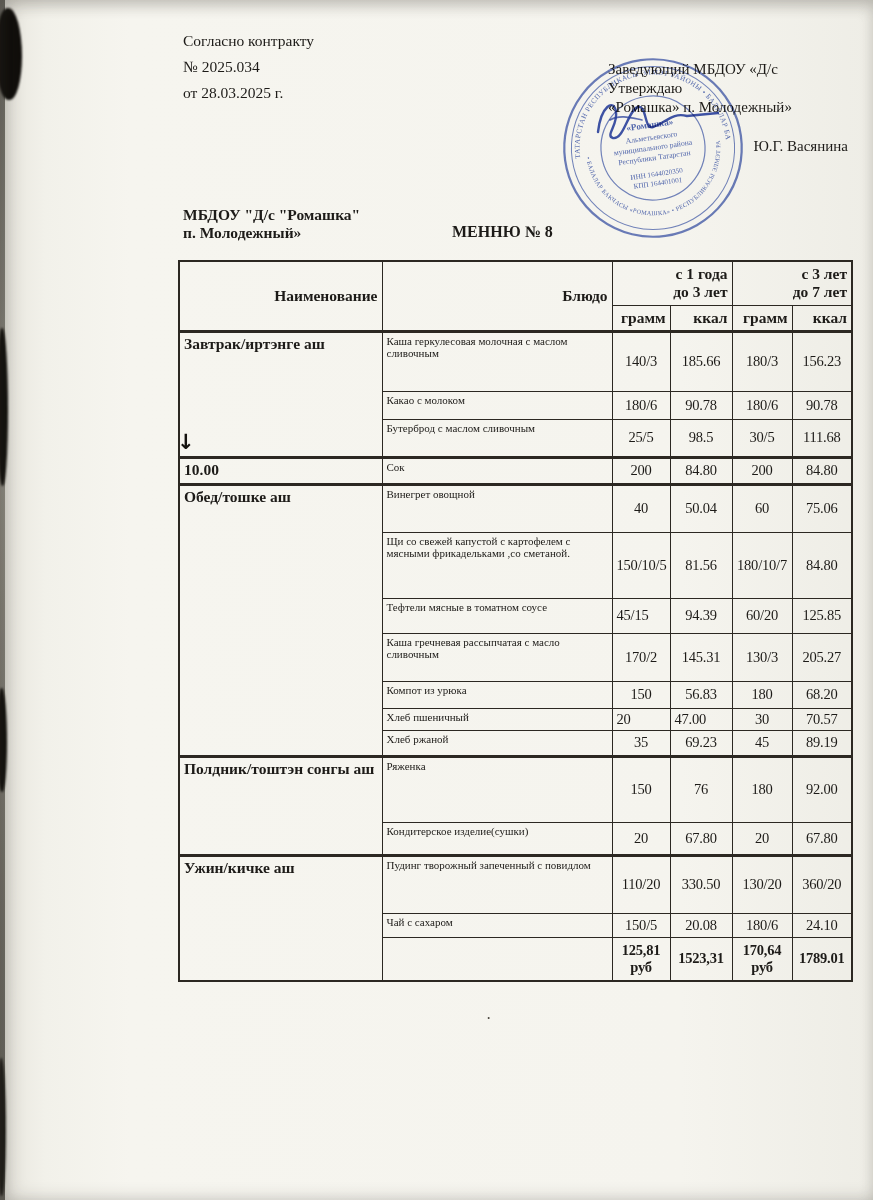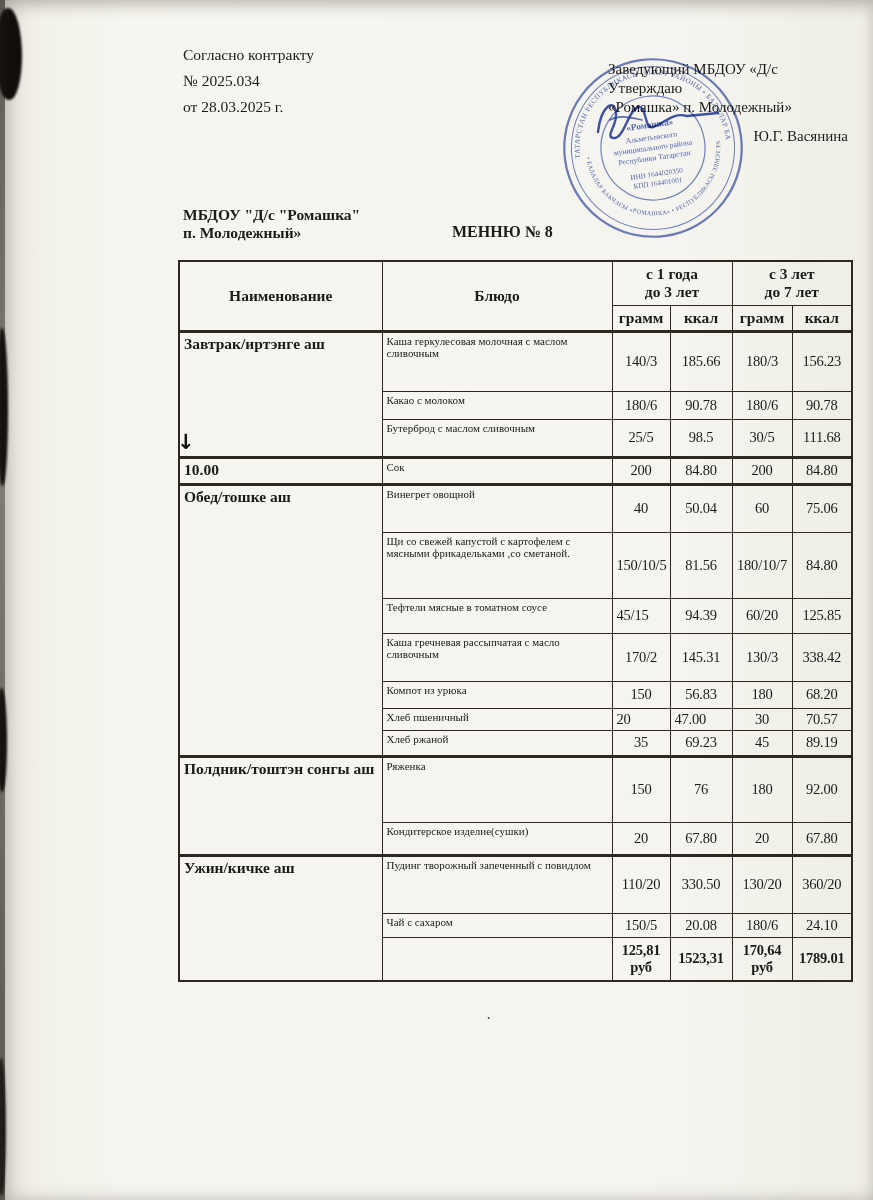--- a/index.html
+++ b/index.html
@@ -19,37 +19,37 @@
   .blob{ position:absolute; background:#100e0b; filter:blur(1px); border-radius:45% 55% 50% 50%; }
   .b1{ left:-4px; top:8px;   width:26px; height:92px;  }
   .b2{ left:-3px; top:328px; width:11px; height:158px; }
   .b3{ left:-3px; top:688px; width:10px; height:104px; }
   .b4{ left:-3px; top:1058px;width:9px;  height:138px; opacity:.85; }
   .arrow-artifact{ position:absolute; left:177px; top:430px; font-size:21px; font-weight:bold; color:#15130f;
     font-family:"DejaVu Sans", sans-serif; }
   .dot-artifact{ position:absolute; left:486px; top:1010px; font-size:16px; color:#4a463e; }
 
   
-  .contract{ position:absolute; left:183px; top:42px; font-size:15.5px; line-height:26px; }
+  .contract{ position:absolute; left:183px; top:28px; font-size:15.5px; line-height:26px; }
   .approval{ position:absolute; left:608px; top:60px; width:248px; font-size:15px; line-height:19px; }
-  .approval .ln4{ text-align:right; margin-top:10px; padding-right:8px; }
+  .approval .ln4{ text-align:right; margin-top:20px; padding-right:8px; }
 
   .org-title{ position:absolute; left:183px; top:206px; font-size:15.5px; font-weight:bold; line-height:18px; }
   .menu-title{ position:absolute; left:452px; top:223px; font-size:16px; font-weight:bold; }
 
   
   .stamp{ position:absolute; left:551px; top:46px; width:204px; height:204px;
     mix-blend-mode:multiply; opacity:.88; transform:rotate(-8deg); }
   .signature{ position:absolute; left:592px; top:90px; width:150px; height:58px; mix-blend-mode:multiply; }
 
   
   .menu-table{ position:absolute; left:178px; top:260px; width:673px;
     border-collapse:collapse; table-layout:fixed; border:2.6px solid #2c2822; }
   .menu-table th, .menu-table td{ border:1.6px solid #2c2822; padding:2px 4px; }
-  .menu-table th{ font-size:15.5px; font-weight:bold; text-align:center; vertical-align:middle; white-space:pre-line; }
+  .menu-table th{ font-size:15.5px; font-weight:bold; text-align:right; vertical-align:middle; white-space:pre-line; }
   .c-name{ font-weight:bold; vertical-align:top; padding-top:13px; padding-left:5px; font-size:15.5px; line-height:1.15; }
   .c-name.mid{ vertical-align:middle; padding-top:0;margin-top:47px; }
   .c-dish{ vertical-align:top; text-align:left; padding-left:5px; padding-top:2px; line-height:1.16; font-size:11px; }
   .c-num{ text-align:center; vertical-align:middle; font-size:14.5px; letter-spacing:-.2px; white-space:pre-line; line-height:1.15; }
   .ta-l{ text-align:left; padding-left:2px; }
   .bold{ font-weight:bold; }
   tr.sec td, tr.sec th{ border-top-width:3px; }
 </style>
 </head>
 <body>
@@ -187,21 +187,21 @@
       <td class="c-num ta-l">45/15</td>
       <td class="c-num">94.39</td>
       <td class="c-num">60/20</td>
       <td class="c-num">125.85</td>
     </tr>
     <tr style="height:48px">
       <td class="c-dish">Каша гречневая рассыпчатая с масло сливочным</td>
       <td class="c-num">170/2</td>
       <td class="c-num">145.31</td>
       <td class="c-num">130/3</td>
-      <td class="c-num">338.42</td>
+      <td class="c-num">205.27</td>
     </tr>
     <tr style="height:27px">
       <td class="c-dish">Компот из урюка</td>
       <td class="c-num">150</td>
       <td class="c-num">56.83</td>
       <td class="c-num">180</td>
       <td class="c-num">68.20</td>
     </tr>
     <tr style="height:22px">
       <td class="c-dish">Хлеб пшеничный</td>

